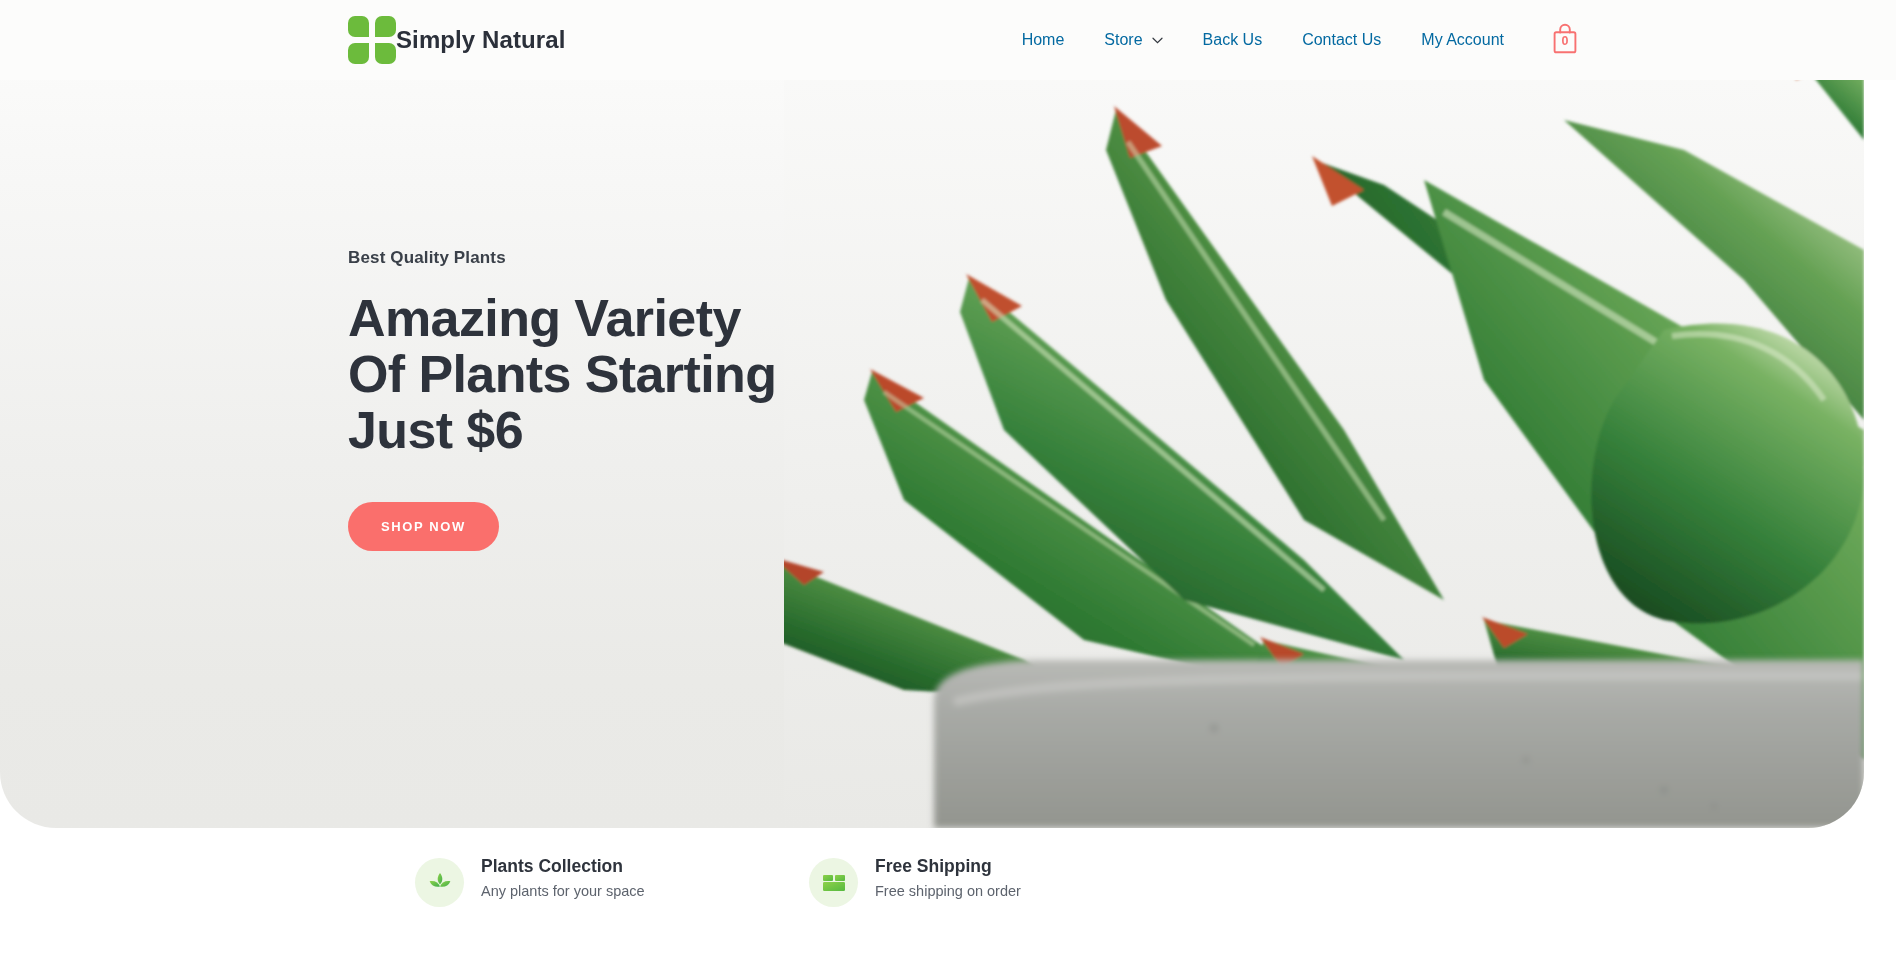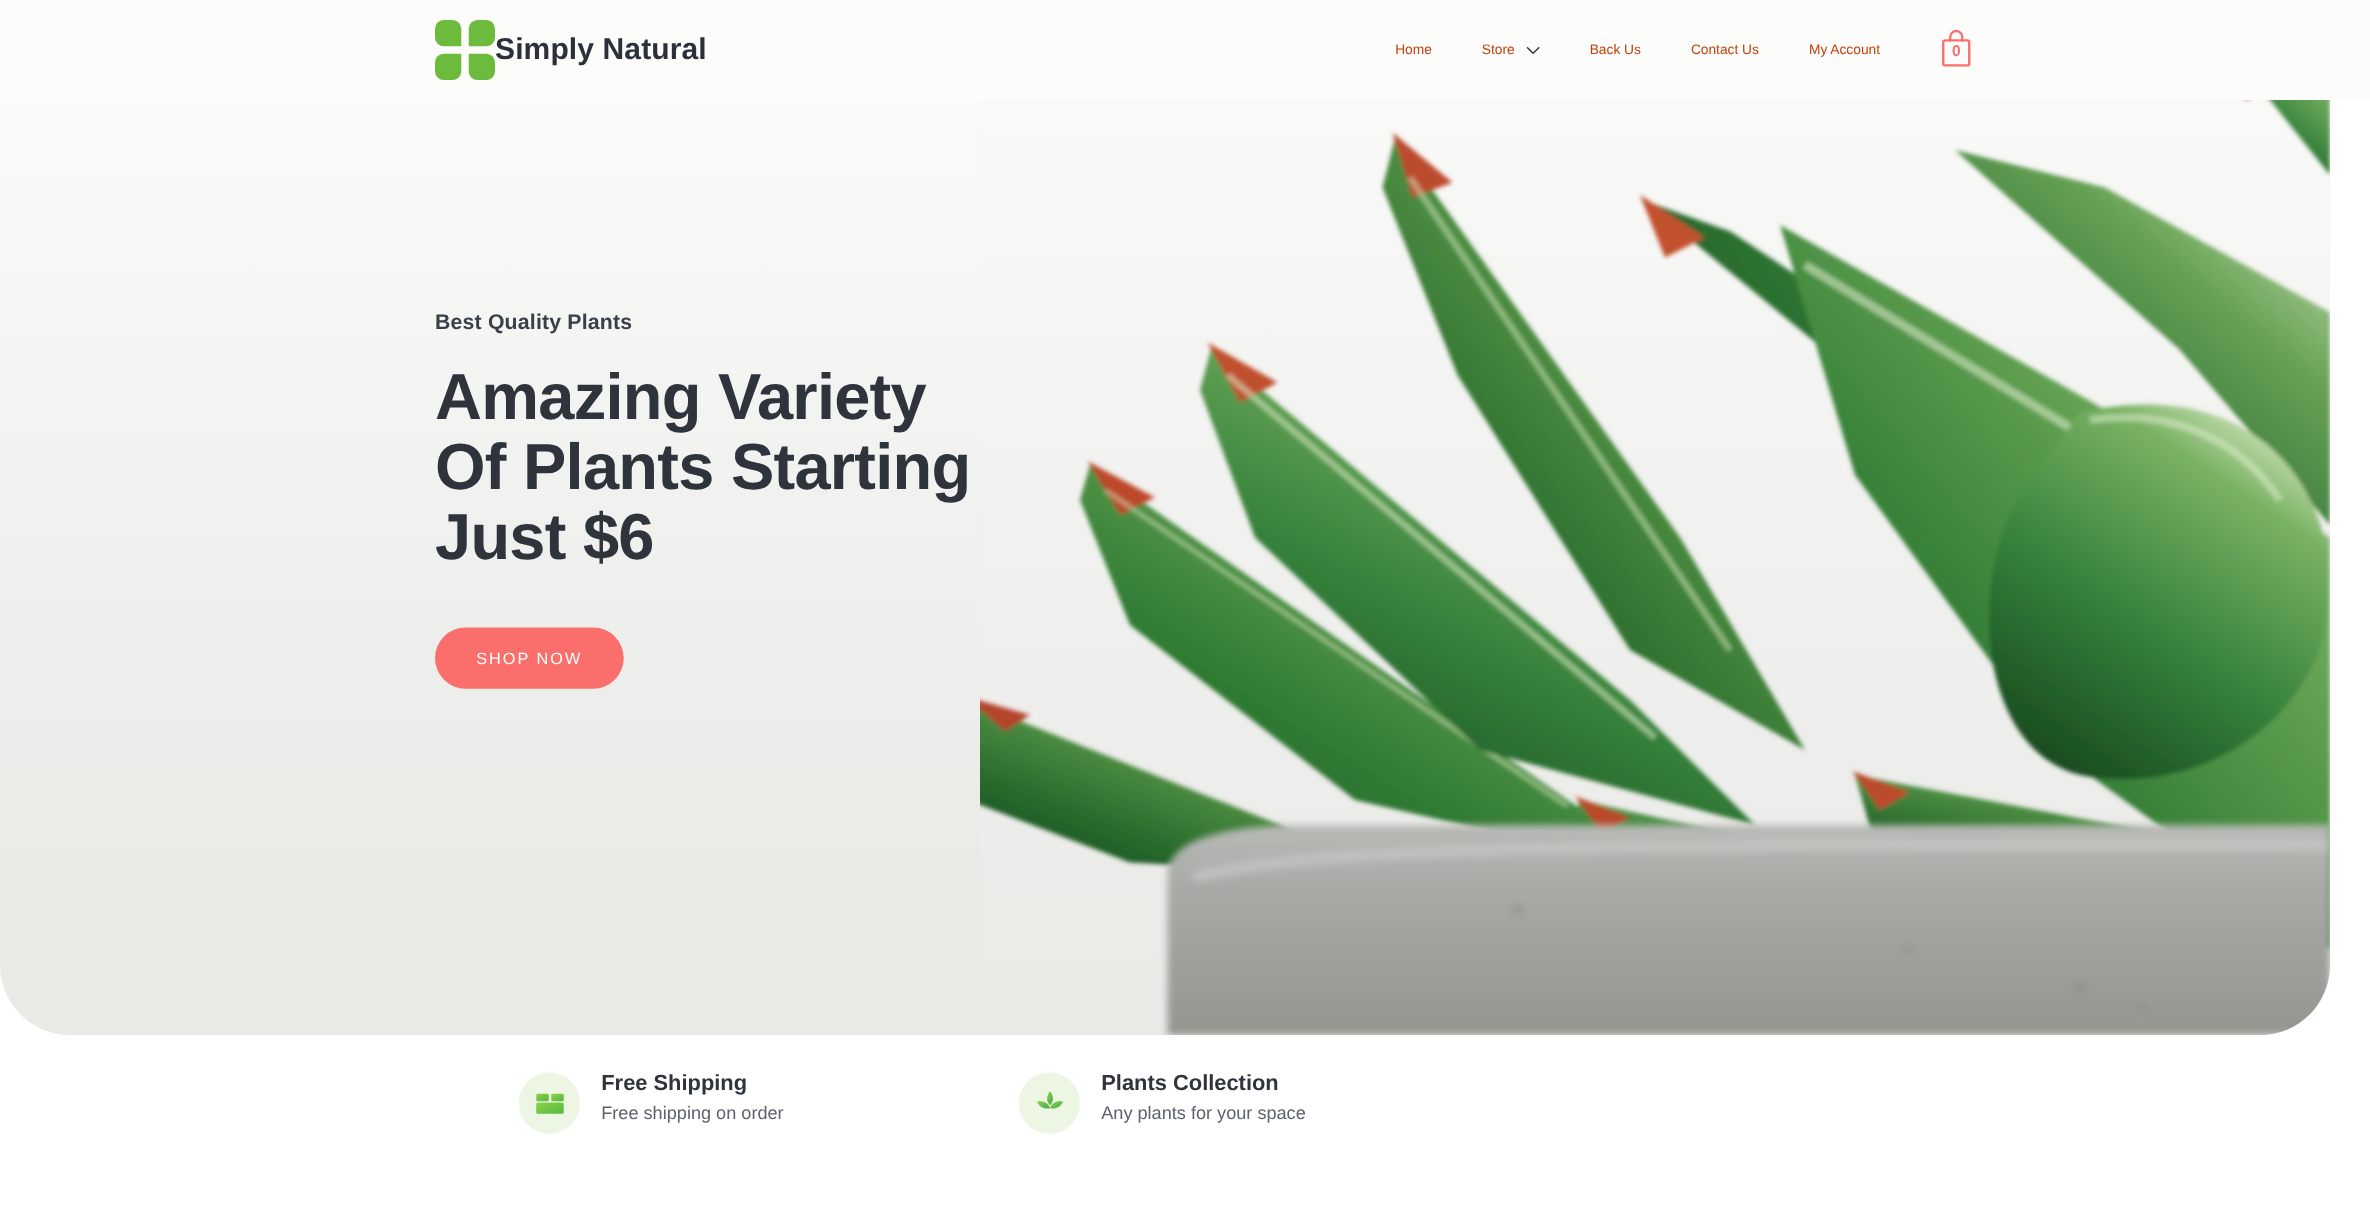--- a/index.html
+++ b/index.html
@@ -36,21 +36,21 @@
     font-size:24px; font-weight:700; color:#2b303a;
     letter-spacing:.1px; white-space:nowrap;
   }
 
   .nav{
     position:absolute; right:0; top:0; height:80px;
     display:flex; align-items:center; gap:0;
     padding-right:372px;
   }
   .nav-item{
-    font-size:11px; color:#c2410c;
+    font-size:16px; color:#0369a1;
     padding:0 20px; white-space:nowrap;
     display:flex; align-items:center; gap:9px;
     cursor:pointer; text-decoration:none;
   }
   .chev{ display:inline-block; }
   .chev svg{ display:block; }
 
   .cart-btn{
     position:absolute; right:0; top:50%;
     transform:translateY(-50%);
@@ -96,21 +96,21 @@
   }
   .headline{
     font-size:52px; line-height:1.08;
     font-weight:700; color:#2e333c;
     letter-spacing:-.6px;
     margin-bottom:44px;
   }
   .shop-btn{
     display:inline-block;
     background:#fa6f6c; color:#ffffff;
-    font-size:13px; font-weight:400;
+    font-size:13px; font-weight:700;
     letter-spacing:1.6px;
     padding:17px 33px;
     border:none; border-radius:40px;
     cursor:pointer;
     font-family:"Liberation Sans", sans-serif;
   }
 
   
   .features{
     position:absolute; left:0; top:855px;
@@ -299,54 +299,54 @@
         <path d="M10.2 9.5 V6.6 a4.8 4.8 0 0 1 9.6 0 V9.5" fill="none" stroke="#f87171" stroke-width="1.9" stroke-linecap="round"></path>
         <rect x="4.6" y="9.3" width="20.8" height="20" rx="1.6" fill="none" stroke="#f87171" stroke-width="1.9"></rect>
       </svg>
     </span>
     <span class="cart-count">0</span>
   </div>
 </header>
 
 <section class="features">
 
+  <div class="feature f1">
+    <div class="feat-icon">
+      <svg width="26" height="26" viewBox="0 0 26 26">
+        <defs>
+          <linearGradient id="gl1" x1="0" y1="0" x2="1" y2="1">
+            <stop offset="0%" stop-color="#8ed14a"></stop>
+              <stop offset="100%" stop-color="#3fae4a"></stop>
+          </linearGradient>
+        </defs>
+        <path d="M13 3 C16 7 16.2 11 13 14.4 C9.8 11 10 7 13 3 Z" fill="url(#gl1)"></path>
+        <path d="M2.6 11.2 C7.6 10.4 11.6 12.2 13 16.6 C8.4 17.6 4.4 15.6 2.6 11.2 Z" fill="url(#gl1)"></path>
+        <path d="M23.4 11.2 C21.6 15.6 17.6 17.6 13 16.6 C14.4 12.2 18.4 10.4 23.4 11.2 Z" fill="url(#gl1)"></path>
+      </svg>
+    </div>
+    <div>
+      <div class="feat-title">Plants Collection</div>
+      <div class="feat-sub">Any plants for your space</div>
+    </div>
+  </div>
+
   <div class="feature f2">
     <div class="feat-icon">
       <svg width="26" height="24" viewBox="0 0 26 24">
         <defs>
           <linearGradient id="gl2" x1="0" y1="0" x2="1" y2="1">
             <stop offset="0%" stop-color="#8ed14a"></stop>
               <stop offset="100%" stop-color="#55b93f"></stop>
           </linearGradient>
         </defs>
         <rect x="2" y="4" width="10" height="6" rx="1" fill="url(#gl2)"></rect>
         <rect x="14" y="4" width="10" height="6" rx="1" fill="url(#gl2)"></rect>
         <rect x="2" y="11" width="22" height="9" rx="1.2" fill="url(#gl2)"></rect>
       </svg>
     </div>
     <div>
       <div class="feat-title">Free Shipping</div>
       <div class="feat-sub">Free shipping on order</div>
     </div>
   </div>
 
-  <div class="feature f1">
-    <div class="feat-icon">
-      <svg width="26" height="26" viewBox="0 0 26 26">
-        <defs>
-          <linearGradient id="gl1" x1="0" y1="0" x2="1" y2="1">
-            <stop offset="0%" stop-color="#8ed14a"></stop>
-              <stop offset="100%" stop-color="#3fae4a"></stop>
-          </linearGradient>
-        </defs>
-        <path d="M13 3 C16 7 16.2 11 13 14.4 C9.8 11 10 7 13 3 Z" fill="url(#gl1)"></path>
-        <path d="M2.6 11.2 C7.6 10.4 11.6 12.2 13 16.6 C8.4 17.6 4.4 15.6 2.6 11.2 Z" fill="url(#gl1)"></path>
-        <path d="M23.4 11.2 C21.6 15.6 17.6 17.6 13 16.6 C14.4 12.2 18.4 10.4 23.4 11.2 Z" fill="url(#gl1)"></path>
-      </svg>
-    </div>
-    <div>
-      <div class="feat-title">Plants Collection</div>
-      <div class="feat-sub">Any plants for your space</div>
-    </div>
-  </div>
-
 
 </section>
 
 </body></html>

